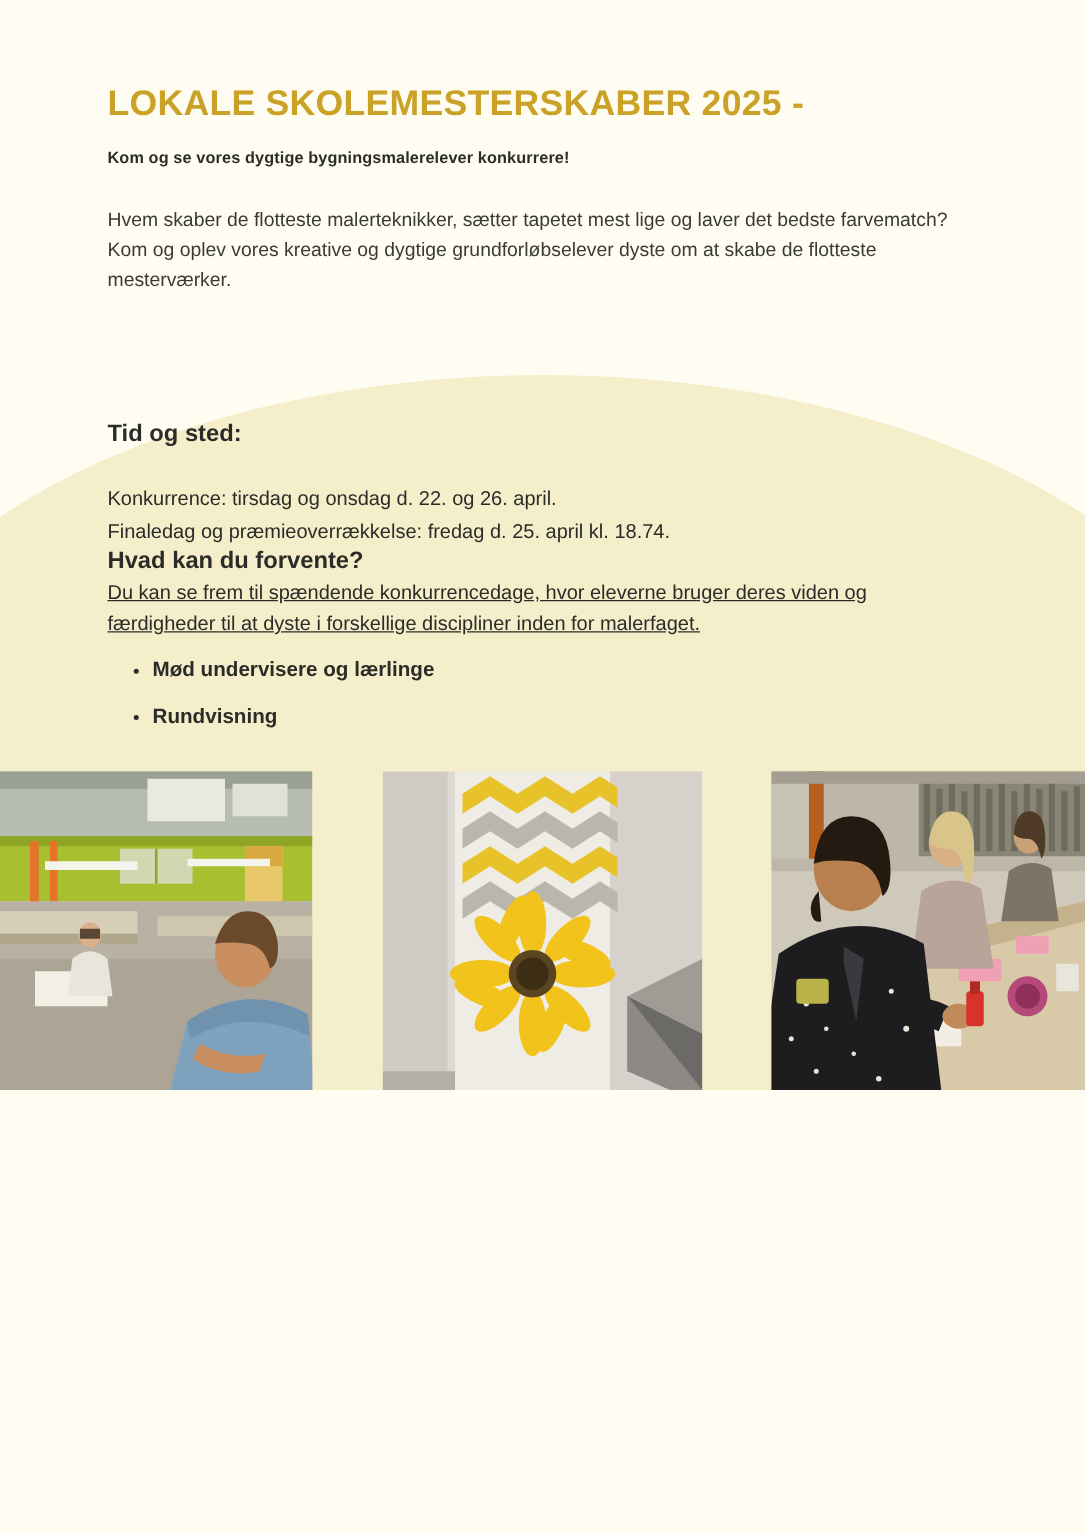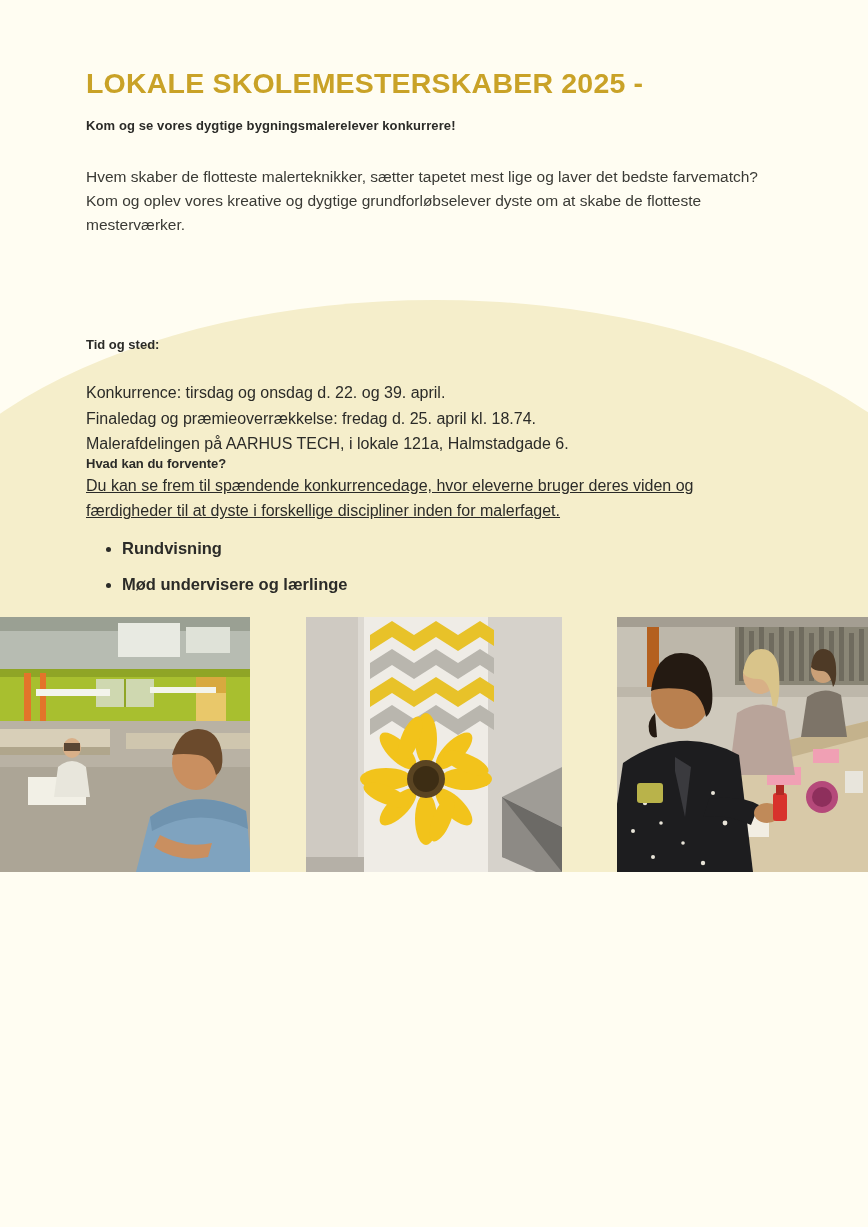--- a/index.html
+++ b/index.html
@@ -62,21 +62,21 @@
 
   .intro {
     margin: 32px 12px 0 0;
     font-size: 15.5px;
     line-height: 1.55;
     color: #3a3a35;
     max-width: 680px;
   }
 
   .section-head {
-    font-size: 13px;
+    font-size: 19px;
     font-weight: bold;
     color: #2b2b28;
     margin: 0;
   }
 
   .block-tid {
     margin-top: 100px;
   }
 
   .para {
@@ -156,39 +156,38 @@
 
     <h1 class="title">LOKALE SKOLEMESTERSKABER 2025 -</h1>
 
     <p class="subtitle">Kom og se vores dygtige bygningsmalerelever konkurrere!</p>
 
     <p class="intro">Hvem skaber de flotteste malerteknikker, sætter tapetet mest lige og laver det bedste farvematch? Kom og oplev vores kreative og dygtige grundforløbselever dyste om at skabe de flotteste mesterværker.</p>
 
     <div class="block-tid">
       <p class="section-head">Tid og sted:</p>
       <div class="para para-lines">
-        <div>Konkurrence: tirsdag og onsdag d. 22. og 39. april.</div>
+        <div>Konkurrence: tirsdag og onsdag d. 22. og 26. april.</div>
         <div>Finaledag og præmieoverrækkelse: fredag d. 25. april kl. 18.74.</div>
-        <div>Malerafdelingen på AARHUS TECH, i lokale 121a, Halmstadgade 6.</div>
       </div>
     </div>
 
     <div class="block-forvente">
       <p class="section-head">Hvad kan du forvente?</p>
 
 
       <p class="para para-under-bullet">Du kan se frem til spændende konkurrencedage, hvor eleverne bruger deres viden og færdigheder til at dyste i forskellige discipliner inden for malerfaget.</p>
 
 
+      <ul class="bullets bullet-spaced2">
+        <li>Mød undervisere og lærlinge</li>
+      </ul>
+
       <ul class="bullets bullet-spaced">
         <li>Rundvisning</li>
-      </ul>
-
-      <ul class="bullets bullet-spaced2">
-        <li>Mød undervisere og lærlinge</li>
       </ul>
     </div>
 
   </div>
 
   <div class="photos">
 
     <div class="photo photo-1">
       <svg class="ph-svg" viewBox="0 0 250 255" preserveAspectRatio="xMidYMid slice">
         <rect x="0" y="0" width="250" height="255" fill="#c9cdc2"></rect>

